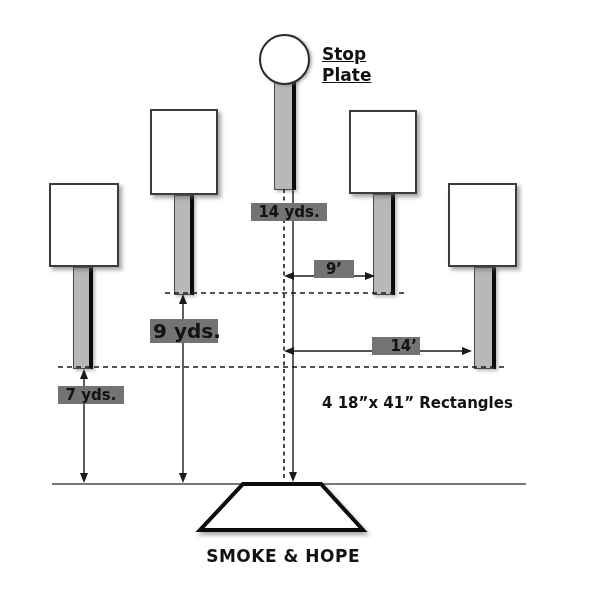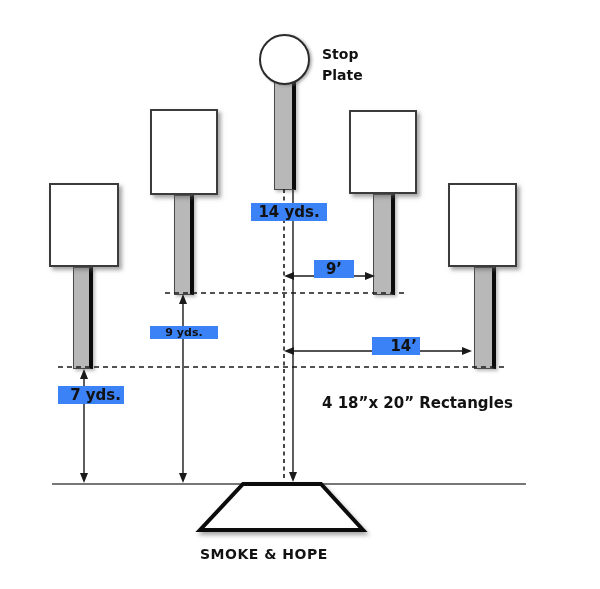--- a/index.html
+++ b/index.html
@@ -43,31 +43,31 @@
     z-index: 4;
   }
   
   .lbl {
     position: absolute;
     z-index: 10;
     font-weight: bold;
     color: #121212;
     white-space: nowrap;
   }
-  .lbl.masked { background: #3b82f6; padding: 0 3px; }
-  #lbl-stop-plate { left: 322px; top: 44px; font-size: 14px; line-height: 21px; }
+  .lbl.masked { background: #737373; padding: 0 3px; }
+  #lbl-stop-plate { left: 322px; top: 44px; font-size: 17px; line-height: 21px; text-decoration: underline; }
   #lbl-stop-plate span { display: block; }
   #lbl-14yds { left: 251px; top: 203px; width: 70px; font-size: 15px; text-align: center; }
   #lbl-9ft   { left: 314px; top: 260px; width: 34px; font-size: 15px; text-align: center; }
-  #lbl-9yds  { left: 150px; top: 319px; width: 62px; font-size: 11px; text-align: center; margin-top: 7px; }
+  #lbl-9yds  { left: 150px; top: 319px; width: 62px; font-size: 20px; text-align: left; }
   #lbl-14ft  { left: 372px; top: 337px; width: 42px; font-size: 15px; text-align: right; }
-  #lbl-7yds  { left: 58px;  top: 386px; width: 60px; font-size: 15px; text-align: right; }
+  #lbl-7yds  { left: 58px;  top: 386px; width: 60px; font-size: 15px; text-align: center; }
   #lbl-notes { left: 322px; top: 394px; font-size: 15px; line-height: 19px; }
   #lbl-notes span { display: block; }
-  #lbl-title { left: 200px; top: 546px; width: 160px; font-size: 14px; text-align: left; letter-spacing: 0.5px; }
+  #lbl-title { left: 200px; top: 546px; width: 160px; font-size: 17px; text-align: right; letter-spacing: 0.5px; }
 </style>
 </head>
 <body>
 
 <div id="stage">
 
   <div class="post" style="left:73px;  top:267px; width:15px; height:100px;"></div>
   <div class="post" style="left:174px; top:195px; width:15px; height:98px;"></div>
   <div class="post" style="left:274px; top:78px;  width:17px; height:110px;"></div>
   <div class="post" style="left:373px; top:194px; width:17px; height:99px;"></div>
@@ -116,18 +116,18 @@
     <span>Plate</span>
   </div>
 
   <div class="lbl masked" id="lbl-14yds">14 yds.</div>
   <div class="lbl masked" id="lbl-9ft">9’</div>
   <div class="lbl masked" id="lbl-9yds">9 yds.</div>
   <div class="lbl masked" id="lbl-14ft">14’</div>
   <div class="lbl masked" id="lbl-7yds">7 yds.</div>
 
   <div class="lbl" id="lbl-notes">
-    <span>4 18”x 20” Rectangles</span>
+    <span>4 18”x 41” Rectangles</span>
   </div>
 
   <div class="lbl" id="lbl-title">SMOKE &amp; HOPE</div>
 
 </div>
 
 </body></html>

